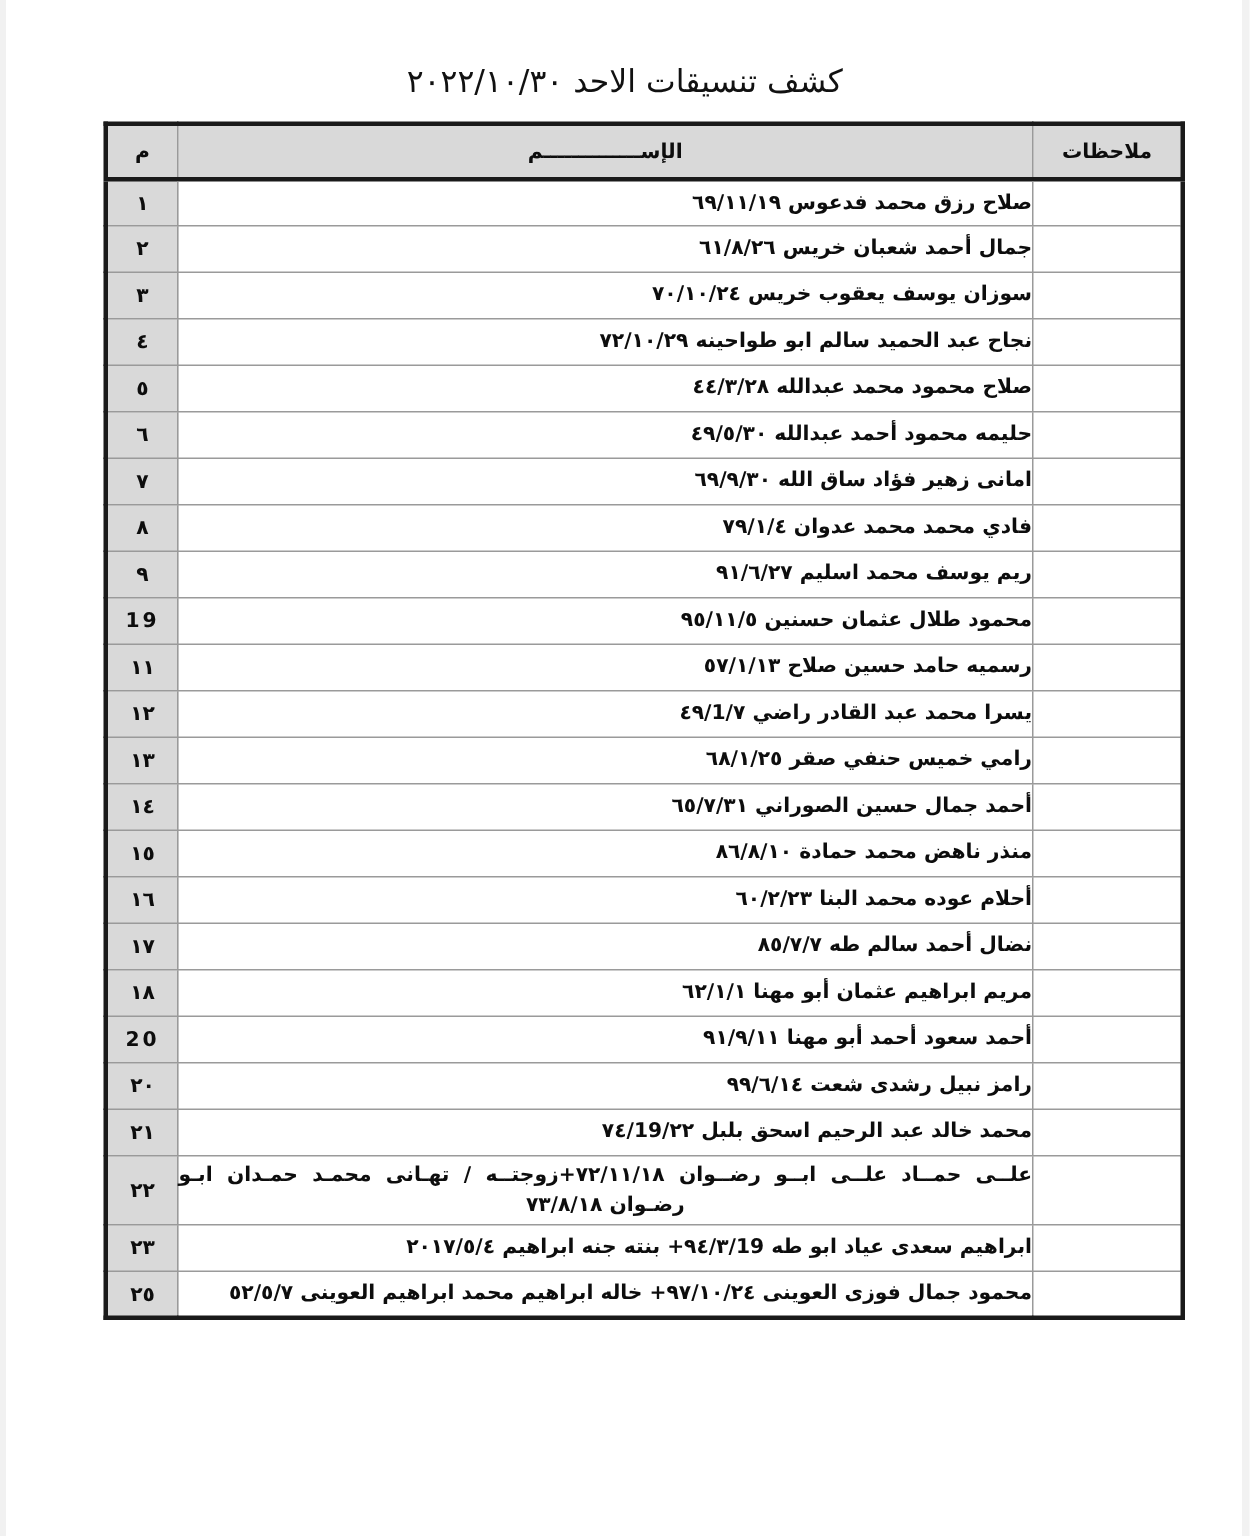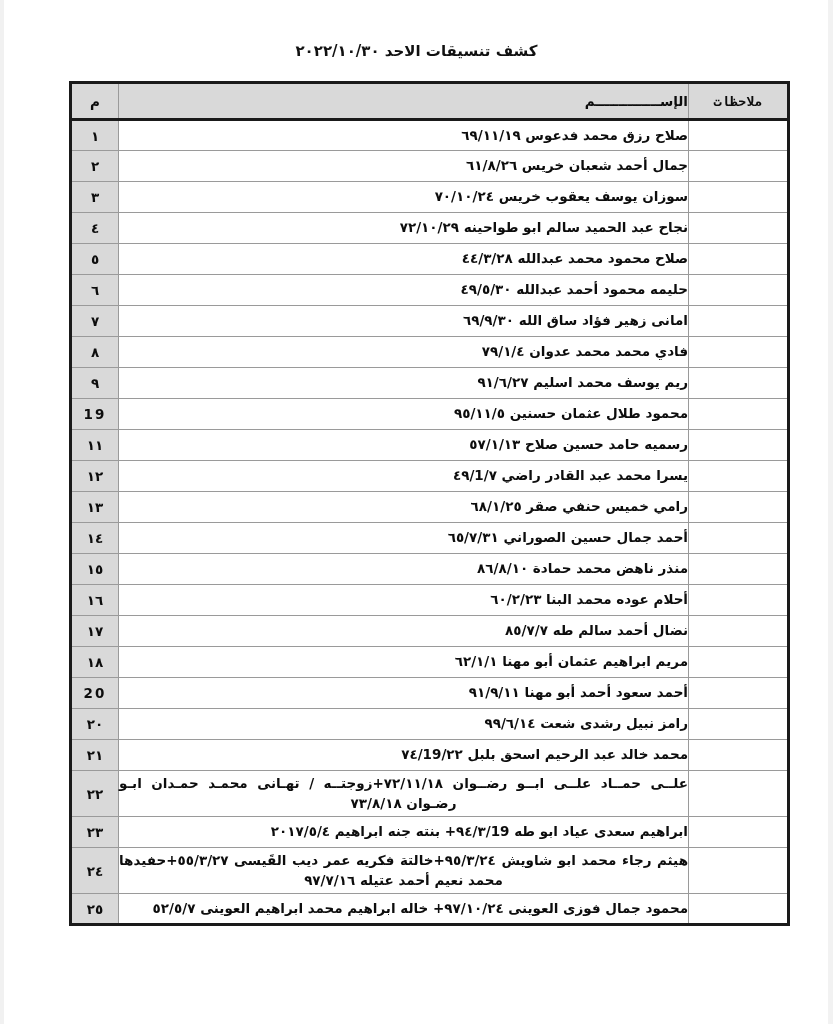--- a/index.html
+++ b/index.html
@@ -36,22 +36,22 @@
     right: 0; top: 0;
     width: 5px; height: 1024px;
     background: #f2f2f2;
   }
   .doc-title {
     position: absolute;
     top: 42px;
     left: 0;
     width: 833px;
     text-align: center;
-    font-size: 15px;
-    font-weight: bold;
+    font-size: 21px;
+    font-weight: normal;
     color: #111111;
     letter-spacing: 0px;
     direction: rtl;
     white-space: nowrap;
   }
   .table-wrap {
     position: absolute;
     left: 72px;
     top: 81px;
     width: 718px;
@@ -82,29 +82,28 @@
     height: 34px;
   }
   th.h-num {
     font-size: 15px;
     border-right: 0;
     border-left: 2.5px solid #1a1a1a;
     text-align: center;
   }
   th.h-name {
     font-size: 16px;
-    text-align: right;
+    text-align: center;
     border-left: 2.5px solid #1a1a1a;
     letter-spacing: -0.2px;
   }
   th.h-note {
     font-size: 16px;
     text-align: center;
     border-left: 0;
-    font-family: Liberation Mono, monospace;
   }
   td.cell-num {
     background: #d9d9d9;
     text-align: center;
     font-weight: bold;
     font-size: 14px;
     letter-spacing: 2px;
     border-right: 0;
     border-left: 2.5px solid #1a1a1a;
   }
@@ -263,25 +262,20 @@
           <tr class="tall">
             <td class="cell-note"></td>
             <td class="cell-name multi">علــى حمــاد علــى ابــو رضــوان ٧٢/١١/١٨+زوجتــه / تهـانى محمـد حمـدان ابـو رضـوان ٧٣/٨/١٨</td>
             <td class="cell-num">٢٢</td>
           </tr>
           <tr>
             <td class="cell-note"></td>
             <td class="cell-name">ابراهيم سعدى عياد ابو طه ٩٤/٣/19+ بنته جنه ابراهيم ٢٠١٧/٥/٤</td>
             <td class="cell-num">٢٣</td>
           </tr>
-          <tr class="tall">
-            <td class="cell-note"></td>
-            <td class="cell-name multi">هيثم رجاء محمد ابو شاويش ٩٥/٣/٢٤+خالتة فكريه عمر ديب القَيسى ٥٥/٣/٢٧+حفيدها محمد نعيم أحمد عتيله ٩٧/٧/١٦</td>
-            <td class="cell-num">٢٤</td>
-          </tr>
           <tr>
             <td class="cell-note"></td>
             <td class="cell-name">محمود جمال فوزى العوينى ٩٧/١٠/٢٤+ خاله ابراهيم محمد ابراهيم العوينى ٥٢/٥/٧</td>
             <td class="cell-num">٢٥</td>
           </tr>
         </tbody>
     </table>
   </div>
 
 </div>

